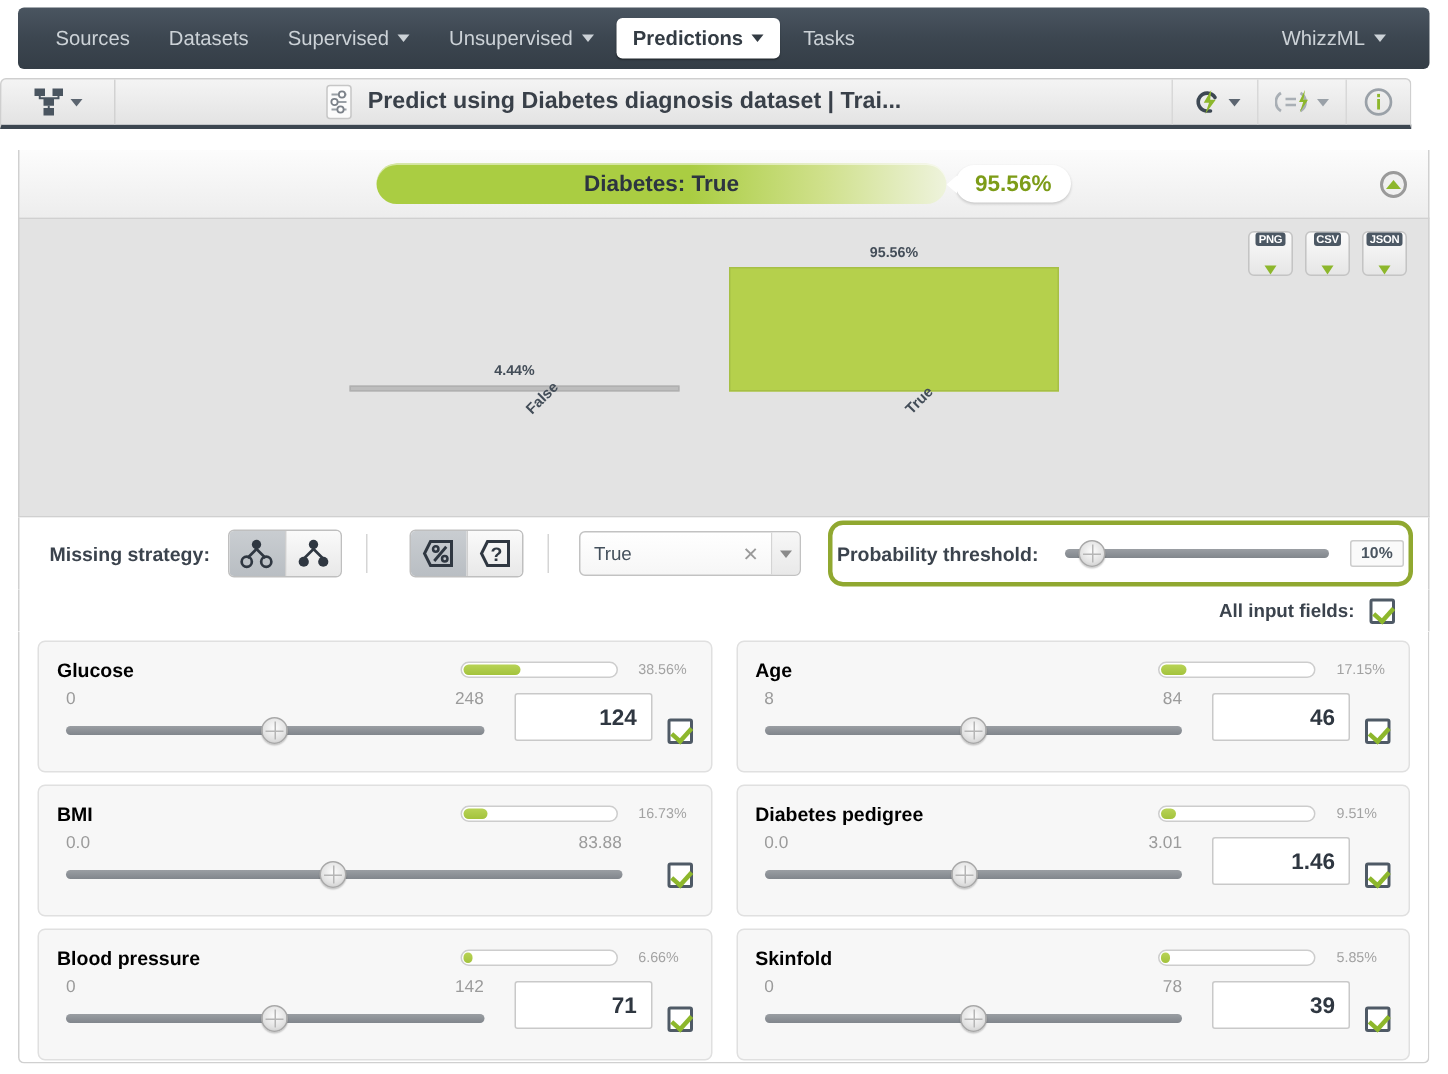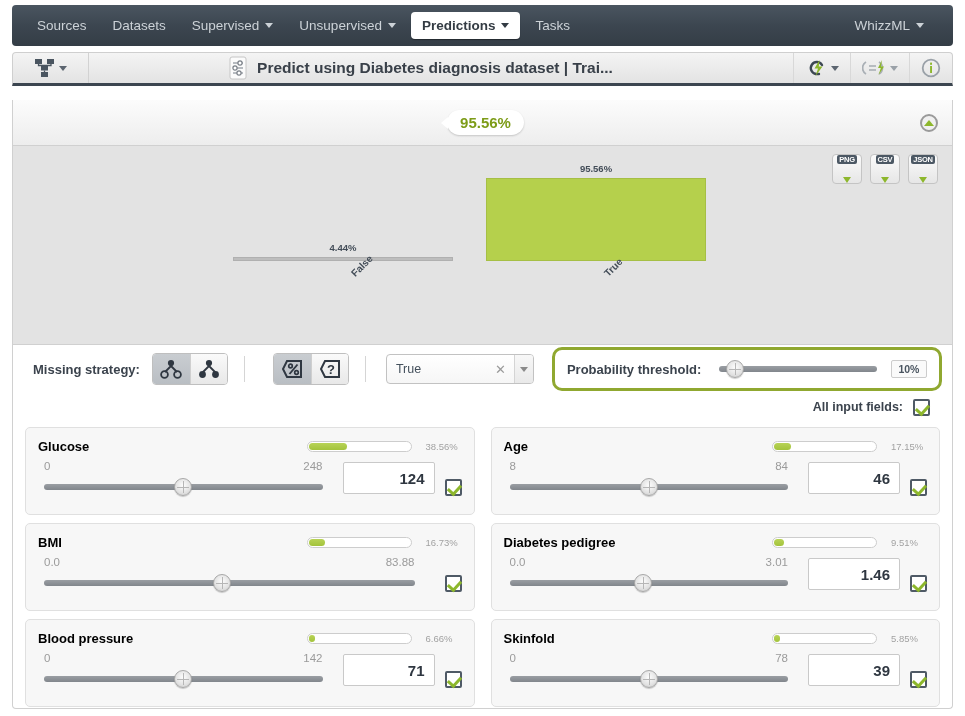--- a/index.html
+++ b/index.html
@@ -47,21 +47,21 @@
     border-left: 4px solid transparent;
     border-right: 4px solid transparent;
     border-top: 5px solid currentColor;
     display: inline-block;
   }
   .nav-right { margin-left: auto; display: flex; align-items: center; }
 
   
   .resbar {
     position: absolute;
-    left: 12px; top: 52px;
+    left: 0; top: 52px;
     width: 941px; height: 34px;
     background: linear-gradient(to bottom, #f4f4f4 0%, #e3e3e3 100%);
     border: 1px solid #cfcfcf;
     border-bottom: 3px solid #3c4650;
     border-radius: 4px 4px 0 0;
     display: flex;
     align-items: center;
   }
   .resbar-left {
     width: 76px; height: 100%;
@@ -273,21 +273,21 @@
     border-right: 4px solid transparent;
     border-top: 5px solid #8a8a8a;
   }
 
   .thresh-box {
     margin-left: 18px;
     width: 390px; height: 44px;
     border: 3px solid #90a830;
     border-radius: 10px;
     display: flex; align-items: center;
-    padding: 0 12px;
+    padding: 0 3px;
     background: #ffffff;
   }
   .thresh-label { font-size: 13px; font-weight: bold; color: #3b434d; }
 
   
   .slider { position: relative; height: 18px; display: flex; align-items: center; }
   .slider .track {
     position: absolute; left: 0; right: 0;
     height: 6px; border-radius: 3px;
     background: linear-gradient(to bottom, #9a9ea3, #81868c);
@@ -494,20 +494,23 @@
         <circle cx="10" cy="10" r="8.3" fill="none" stroke="#9aa1a8" stroke-width="1.8"></circle>
         <rect x="9.1" y="8" width="1.9" height="7" fill="#8db72c"></rect>
         <rect x="9.1" y="4.6" width="1.9" height="2.2" fill="#8db72c"></rect>
       </svg>
     </div>
   </div>
 </div>
 
 <div class="predhead">
   <div class="pred-pill-wrap">
+    <div class="pred-pill">
+      <span>Diabetes: True</span>
+    </div>
     <div class="pred-pct">
       <span>95.56%</span>
     </div>
   </div>
   <div class="collapse-btn">
       <i></i>
     </div>
 </div>
 
 <div class="chartpanel">

